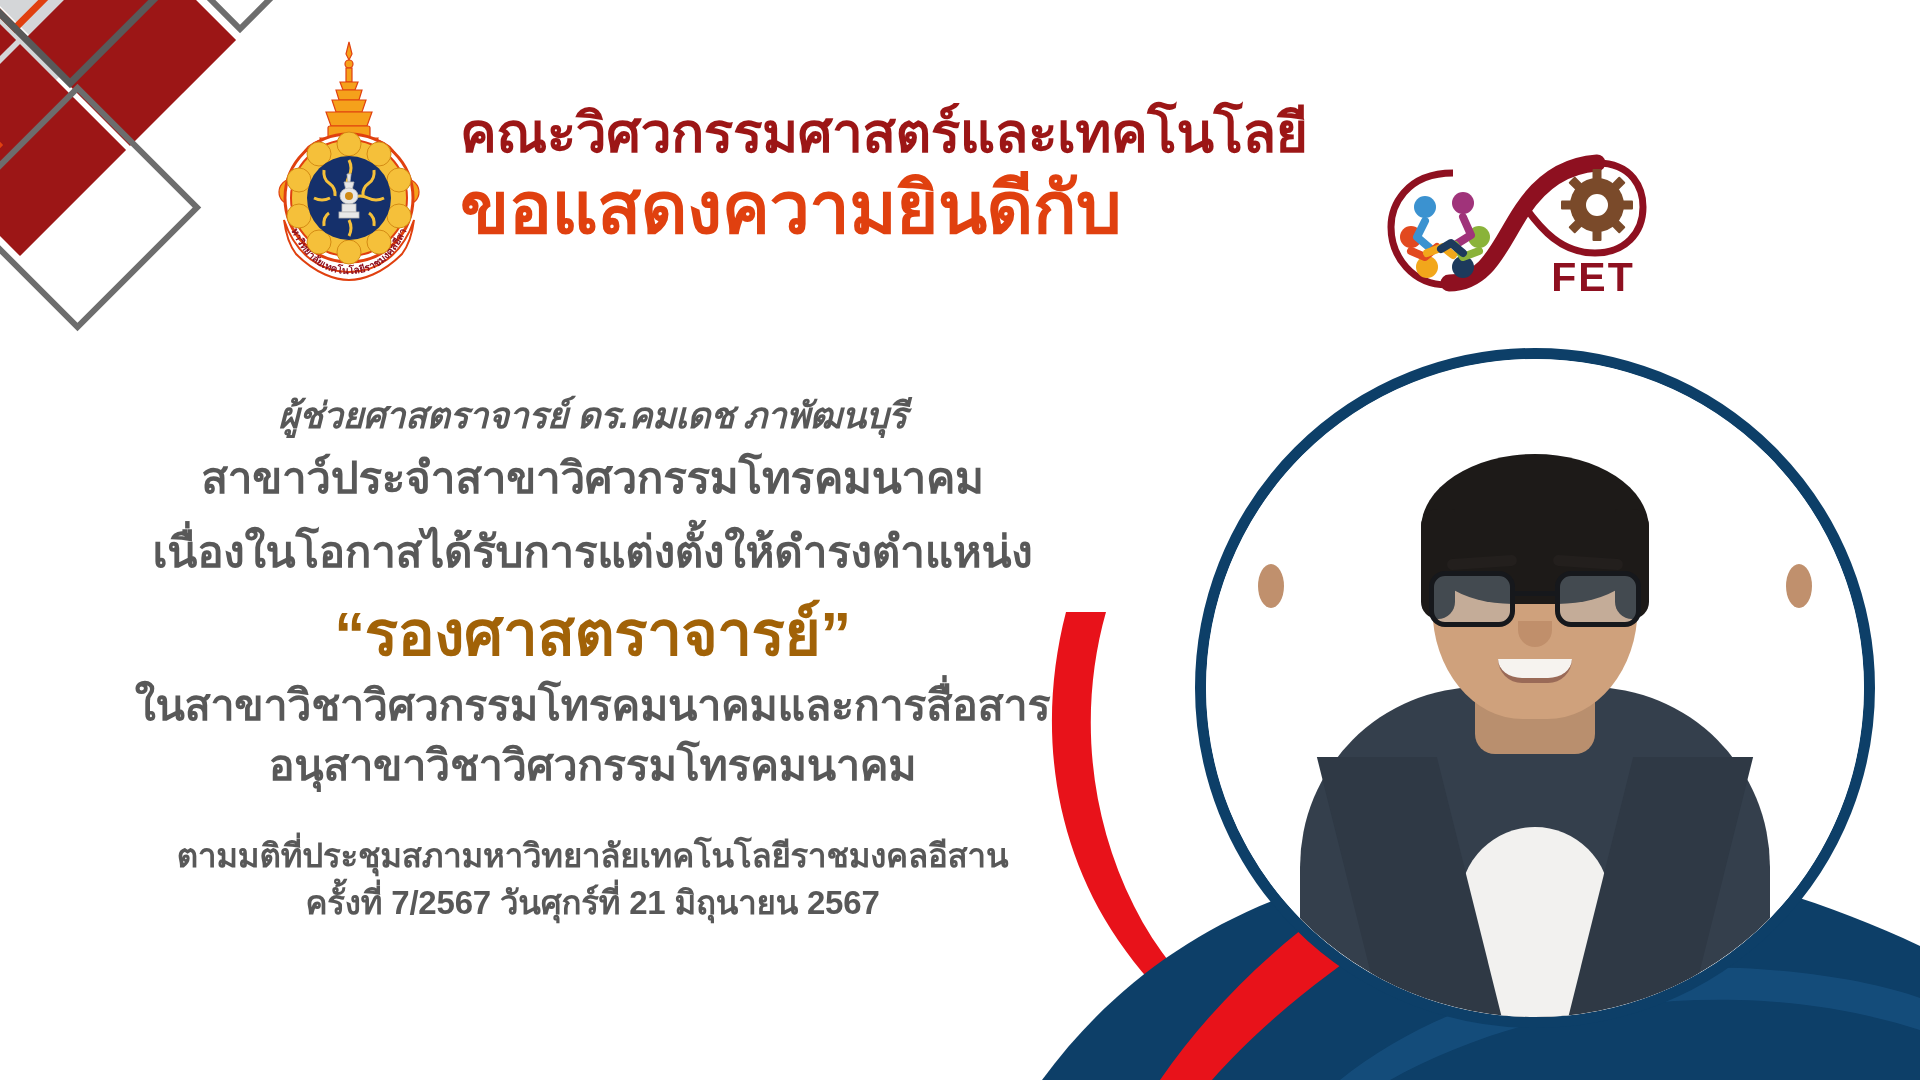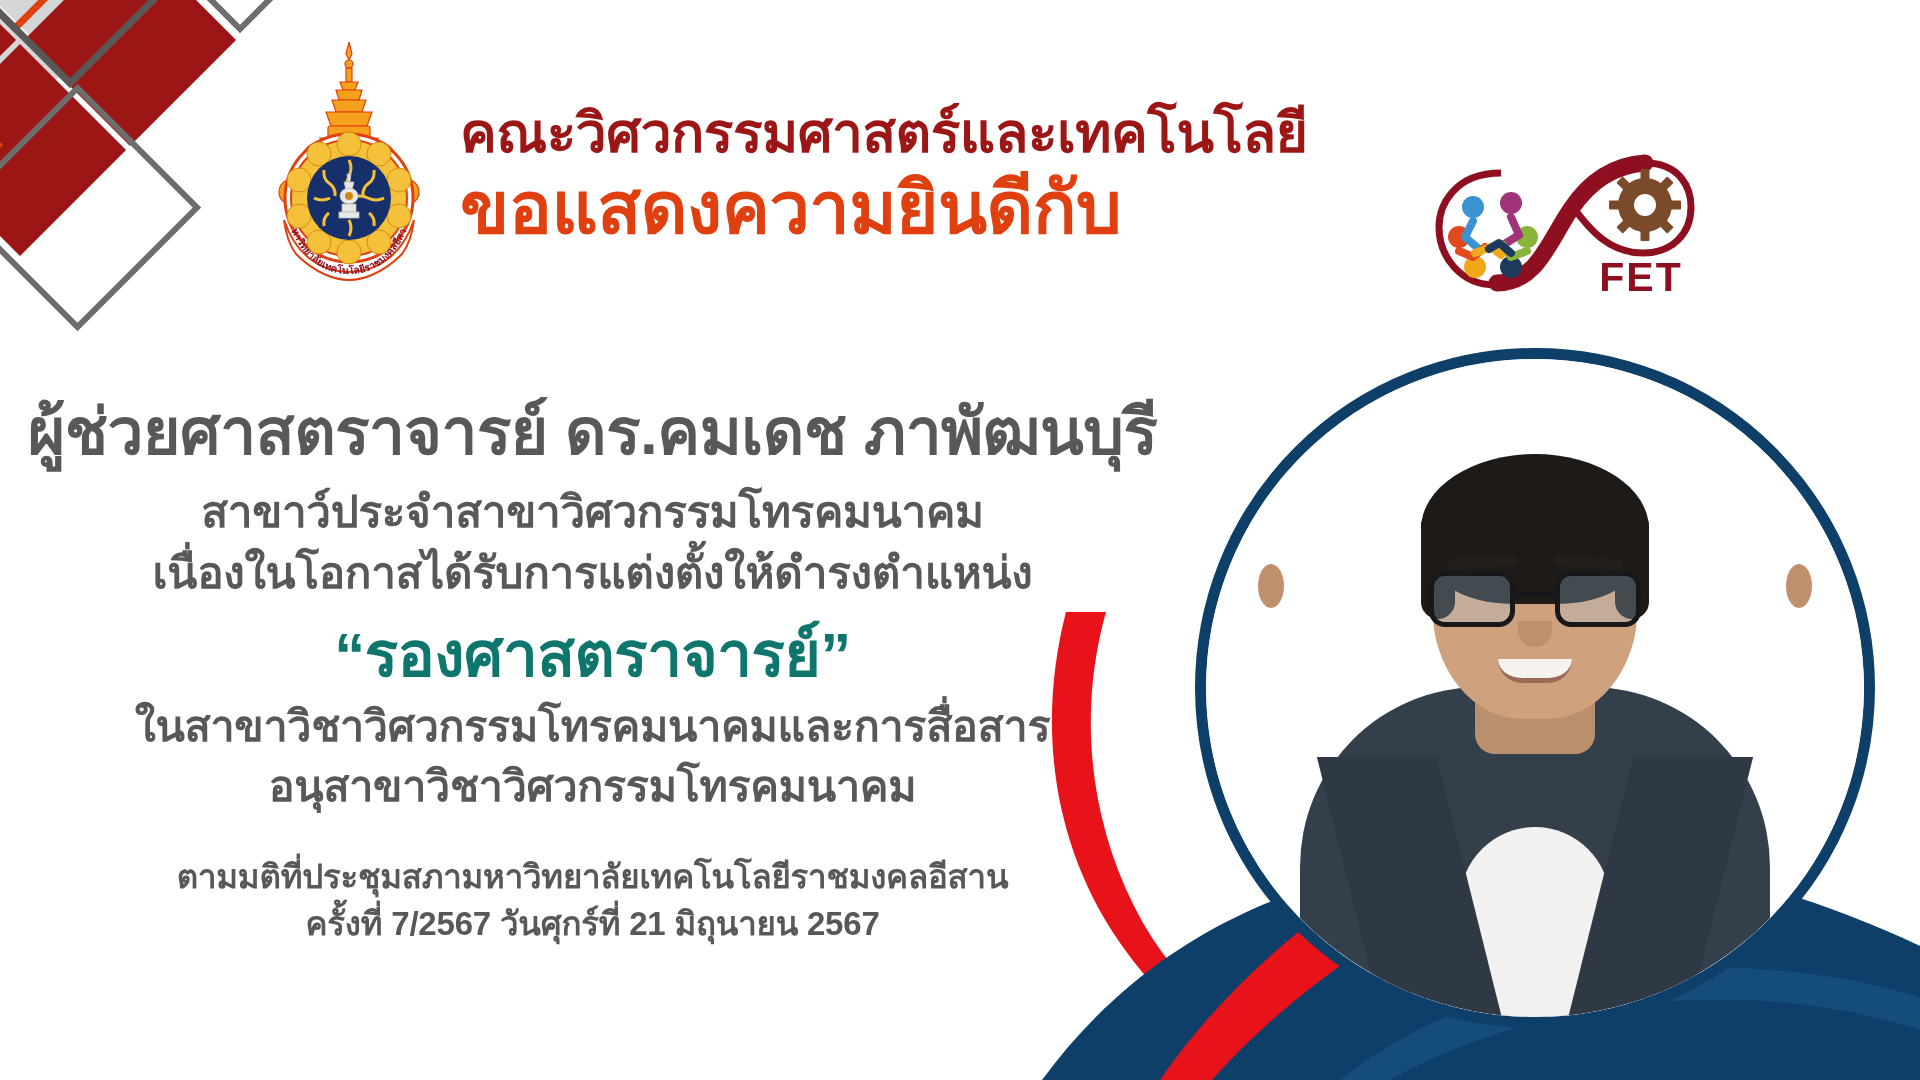--- a/index.html
+++ b/index.html
@@ -34,42 +34,43 @@
   .hdr-line1 {
     font-size:55px; font-weight:bold; color:#9c1616;
     letter-spacing:-0.5px; line-height:1.05; white-space:nowrap;
   }
   .hdr-line2 {
     font-size:72px; font-weight:bold; color:#e0400f;
     letter-spacing:-0.5px; line-height:1.15; margin-top:4px; white-space:nowrap;
   }
 
   
-  .fet-logo { position:absolute; left:1433px; top:145px; width:265px; height:165px; }
+  .fet-logo { position:absolute; left:1385px; top:145px; width:265px; height:165px; }
   .fet-logo svg { width:100%; height:100%; display:block; }
 
   
   .body-text {
     position:absolute; left:0px; top:395px; width:1185px;
     text-align:center; color:#585858;
   }
   .ln-name {
-    font-size:64px; font-weight:bold; line-height:1.18; letter-spacing:-0.5px;
+    font-size:36px; font-weight:bold; line-height:1.18; letter-spacing:-0.5px;
     white-space:nowrap;
+    font-style:italic;
   }
   .ln-pos {
     font-size:44px; font-weight:bold; line-height:1.22; margin-top:14px;
     letter-spacing:-0.3px; white-space:nowrap;
   }
   .ln-occ {
-    font-size:44px; font-weight:bold; line-height:1.22; margin-top:8px;
+    font-size:44px; font-weight:bold; line-height:1.22; margin-top:20px;
     letter-spacing:-0.3px; white-space:nowrap;
   }
   .ln-title-quote {
-    font-size:62px; font-weight:bold; color:#0f766e; line-height:1.2;
+    font-size:62px; font-weight:bold; color:#a16207; line-height:1.2;
     margin-top:18px; letter-spacing:-0.5px; white-space:nowrap;
   }
   .ln-field {
     font-size:43px; font-weight:bold; line-height:1.25; margin-top:8px;
     letter-spacing:-0.3px; white-space:nowrap;
   }
   .ln-subfield {
     font-size:43px; font-weight:bold; line-height:1.25; margin-top:6px;
     letter-spacing:-0.3px; white-space:nowrap;
   }

